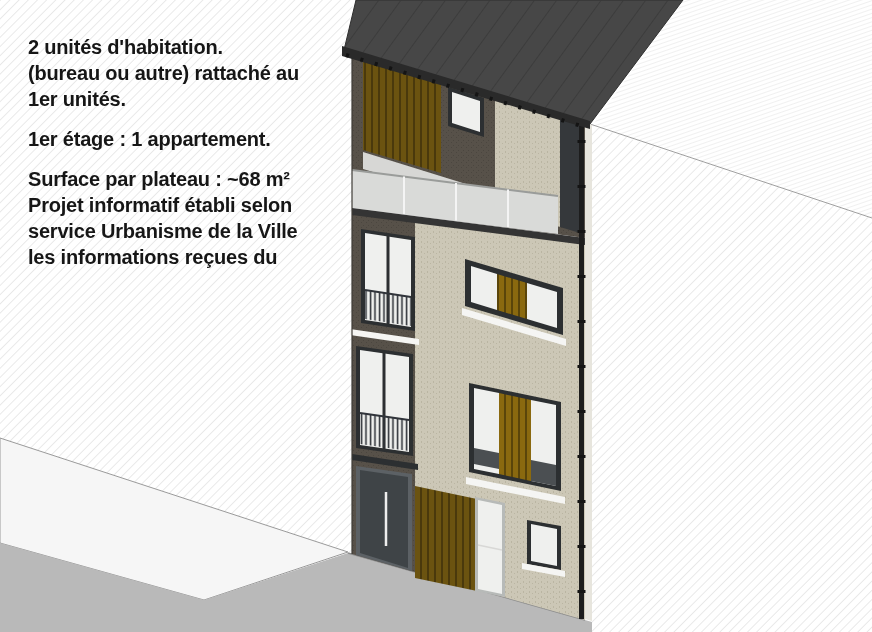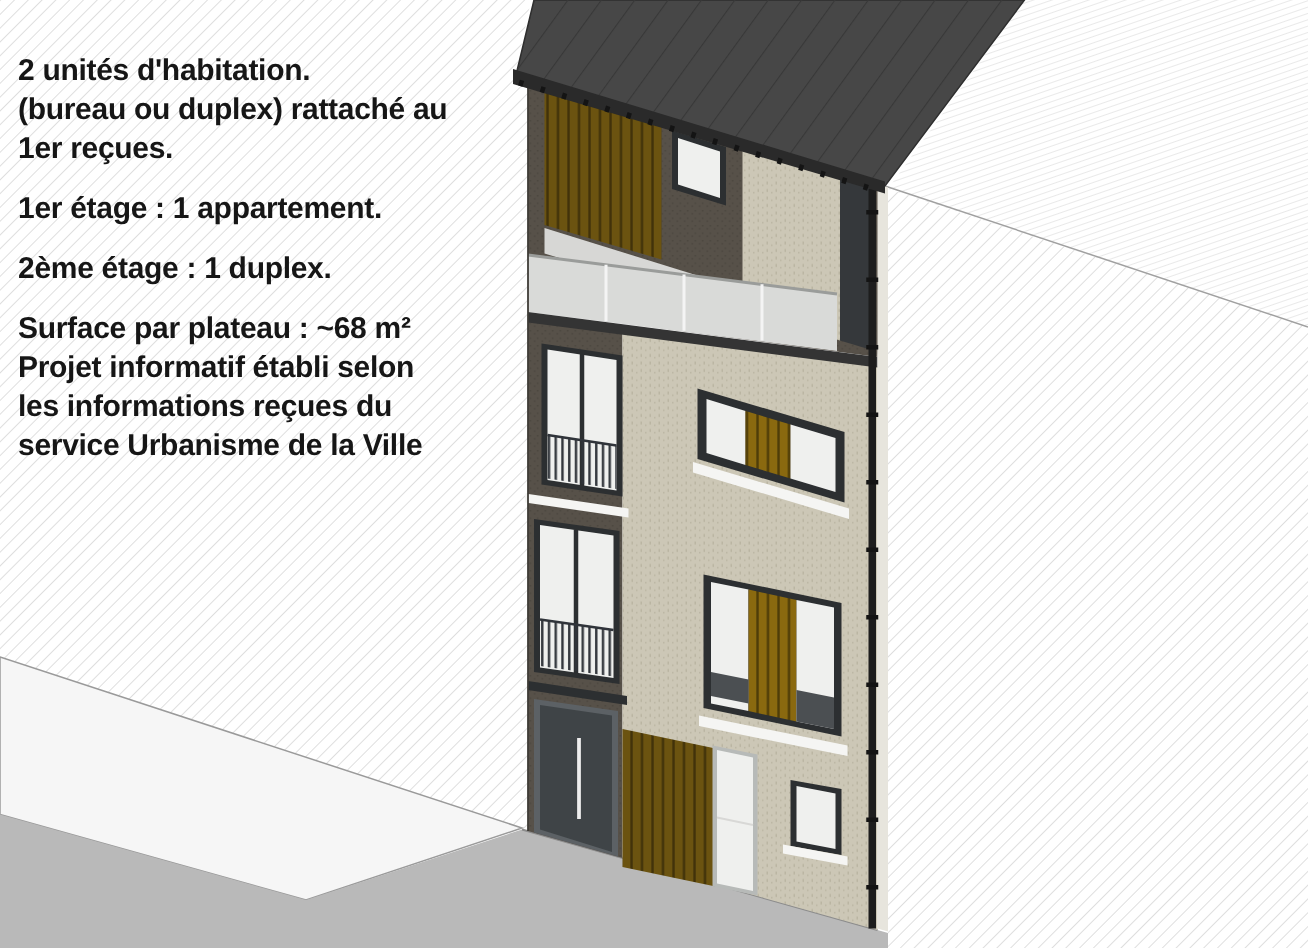--- a/index.html
+++ b/index.html
@@ -1,19 +1,19 @@
 <!DOCTYPE html>
 <html><head>
 <meta charset="utf-8">
 <style>
   html,body{margin:0;padding:0;}
   body{width:872px;height:632px;position:relative;overflow:hidden;background:#fff;
        font-family:"Liberation Sans", sans-serif;}
   #stage{position:absolute;inset:0;}
-  #notes{position:absolute;left:12px;top:34px;width:330px;z-index:5;}
+  #notes{position:absolute;left:28px;top:34px;width:330px;z-index:5;}
   #notes .ln{font-weight:bold;font-size:20px;line-height:26px;white-space:nowrap;
              letter-spacing:-0.2px;}
   .p-gap{margin-top:14px;}
   .p-big{}
 </style>
 </head>
 <body>
 
 <div id="stage">
 <svg width="872" height="632" viewBox="0 0 872 632" xmlns="http://www.w3.org/2000/svg">
@@ -143,21 +143,20 @@
     <polygon points="344,50 356,0 683,0 590,124" stroke="#2e2e2e" stroke-width="1" fill="#474747"></polygon>
     <polygon points="344,50 356,0 683,0 590,124" fill="url(#roofSeam)"></polygon>
     <polygon points="342,46 590,121 590,129 342,56" fill="#2a2a2a"></polygon>
     <line x1="346" y1="55" x2="588" y2="128" stroke-width="4" stroke-dasharray="3 12" stroke="#141414"></line>
   </g>
 </svg>
 </div>
 
 <div id="notes" style="color: rgb(22, 22, 22);">
   <div class="ln">2 unités d'habitation.</div>
-  <div class="ln">(bureau ou duplex) rattaché au</div>
-  <div class="ln">1er reçues.</div>
+  <div class="ln">(bureau ou autre) rattaché au</div>
+  <div class="ln">1er unités.</div>
   <div class="ln p-gap">1er étage : 1 appartement.</div>
-  <div class="ln p-gap">2ème étage : 1 duplex.</div>
   <div class="ln p-gap">Surface par plateau : ~68 m²</div>
   <div class="ln p-big">Projet informatif établi selon</div>
+  <div class="ln">service Urbanisme de la Ville</div>
   <div class="ln">les informations reçues du</div>
-  <div class="ln">service Urbanisme de la Ville</div>
 </div>
 
 </body></html>

